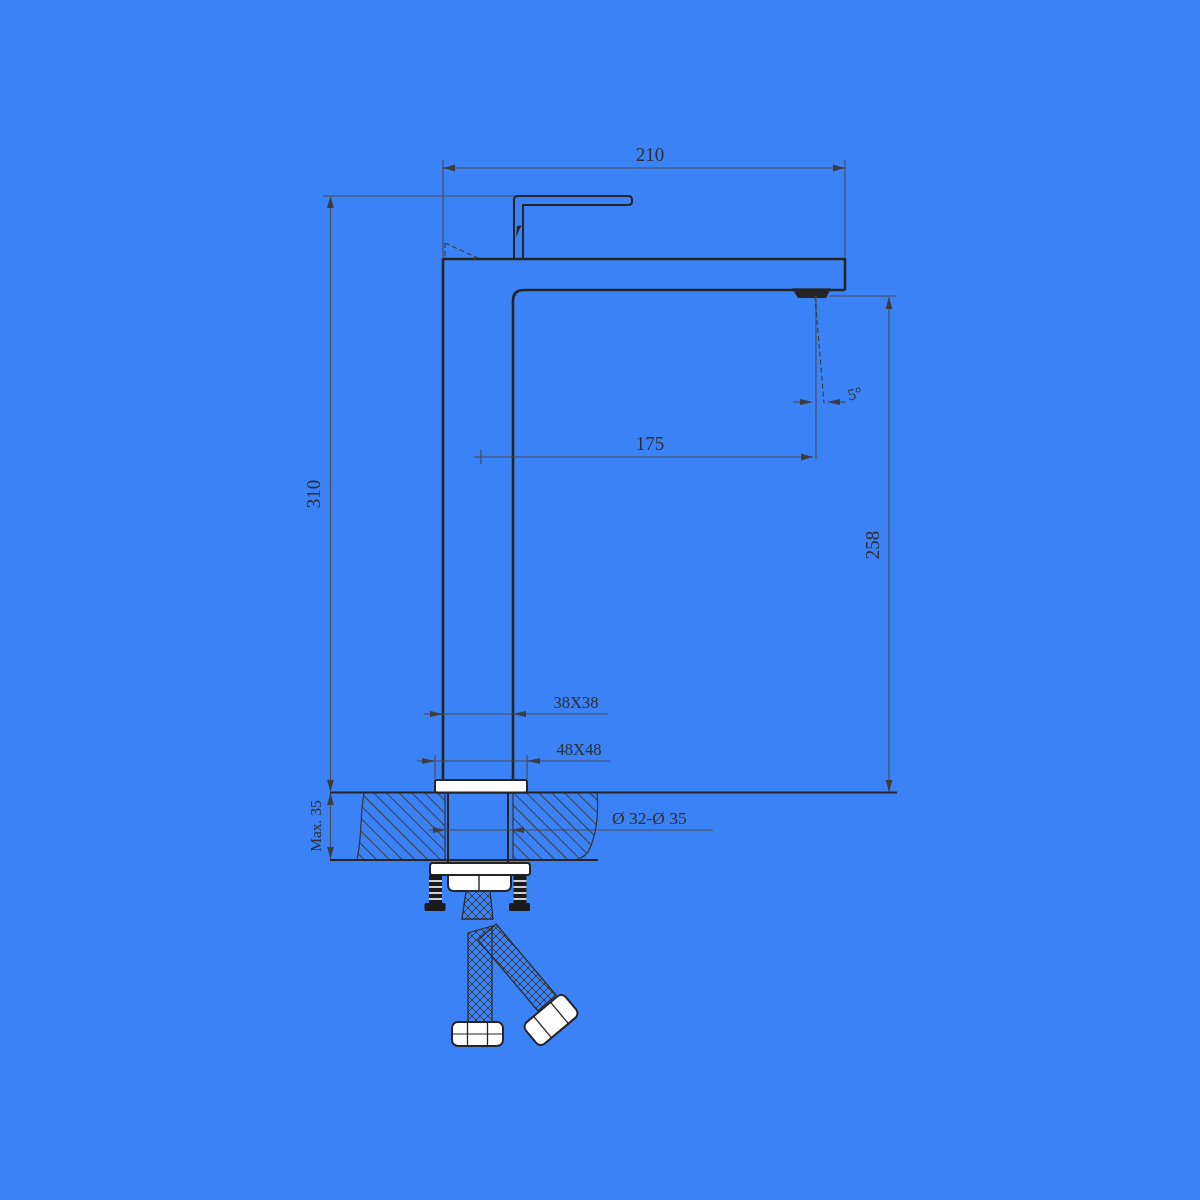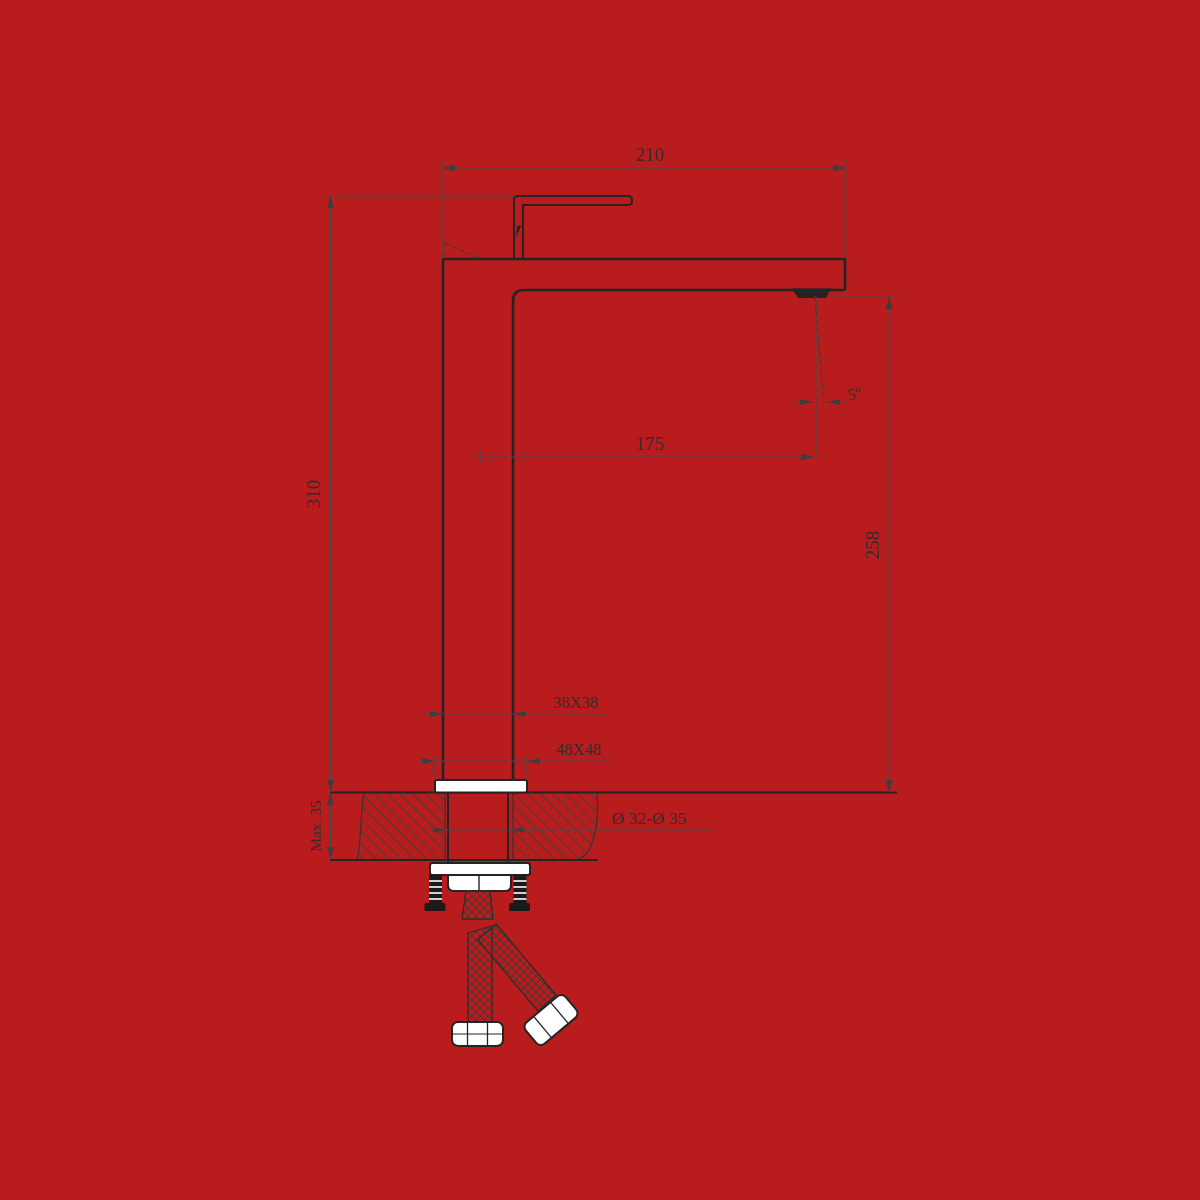--- a/index.html
+++ b/index.html
@@ -1,19 +1,19 @@
 <!DOCTYPE html>
 <html><head>
 <meta charset="utf-8">
 <style>
   html,body{
     margin:0;padding:0;width:1200px;height:1200px;background:#ffffff;overflow:hidden;
     font-family:"Liberation Serif","DejaVu Serif",serif;
   }
-  .stage{position:relative;width:1200px;height:1200px;background:#b91c1c;}
+  .stage{position:relative;width:1200px;height:1200px;background:#3b82f6;}
   svg{display:block;}
   .dimtext{fill:#2e2e2e;font-family:"Liberation Serif","DejaVu Serif",serif;}
   .thin{stroke:#4a4a4a;stroke-width:1.1;fill:none;}
   .body{stroke:#242424;stroke-width:2.6;fill:none;stroke-linejoin:round;}
   .body2{stroke:#242424;stroke-width:2;fill:none;stroke-linejoin:round;}
   .hw{stroke:#242424;stroke-width:2;fill:#ffffff;}
   .dash{stroke:#3c3c3c;stroke-width:1.1;fill:none;stroke-dasharray:5 3;}
   .arrowfill{fill:#3d3d3d;stroke:none;}
 </style>
 </head>

